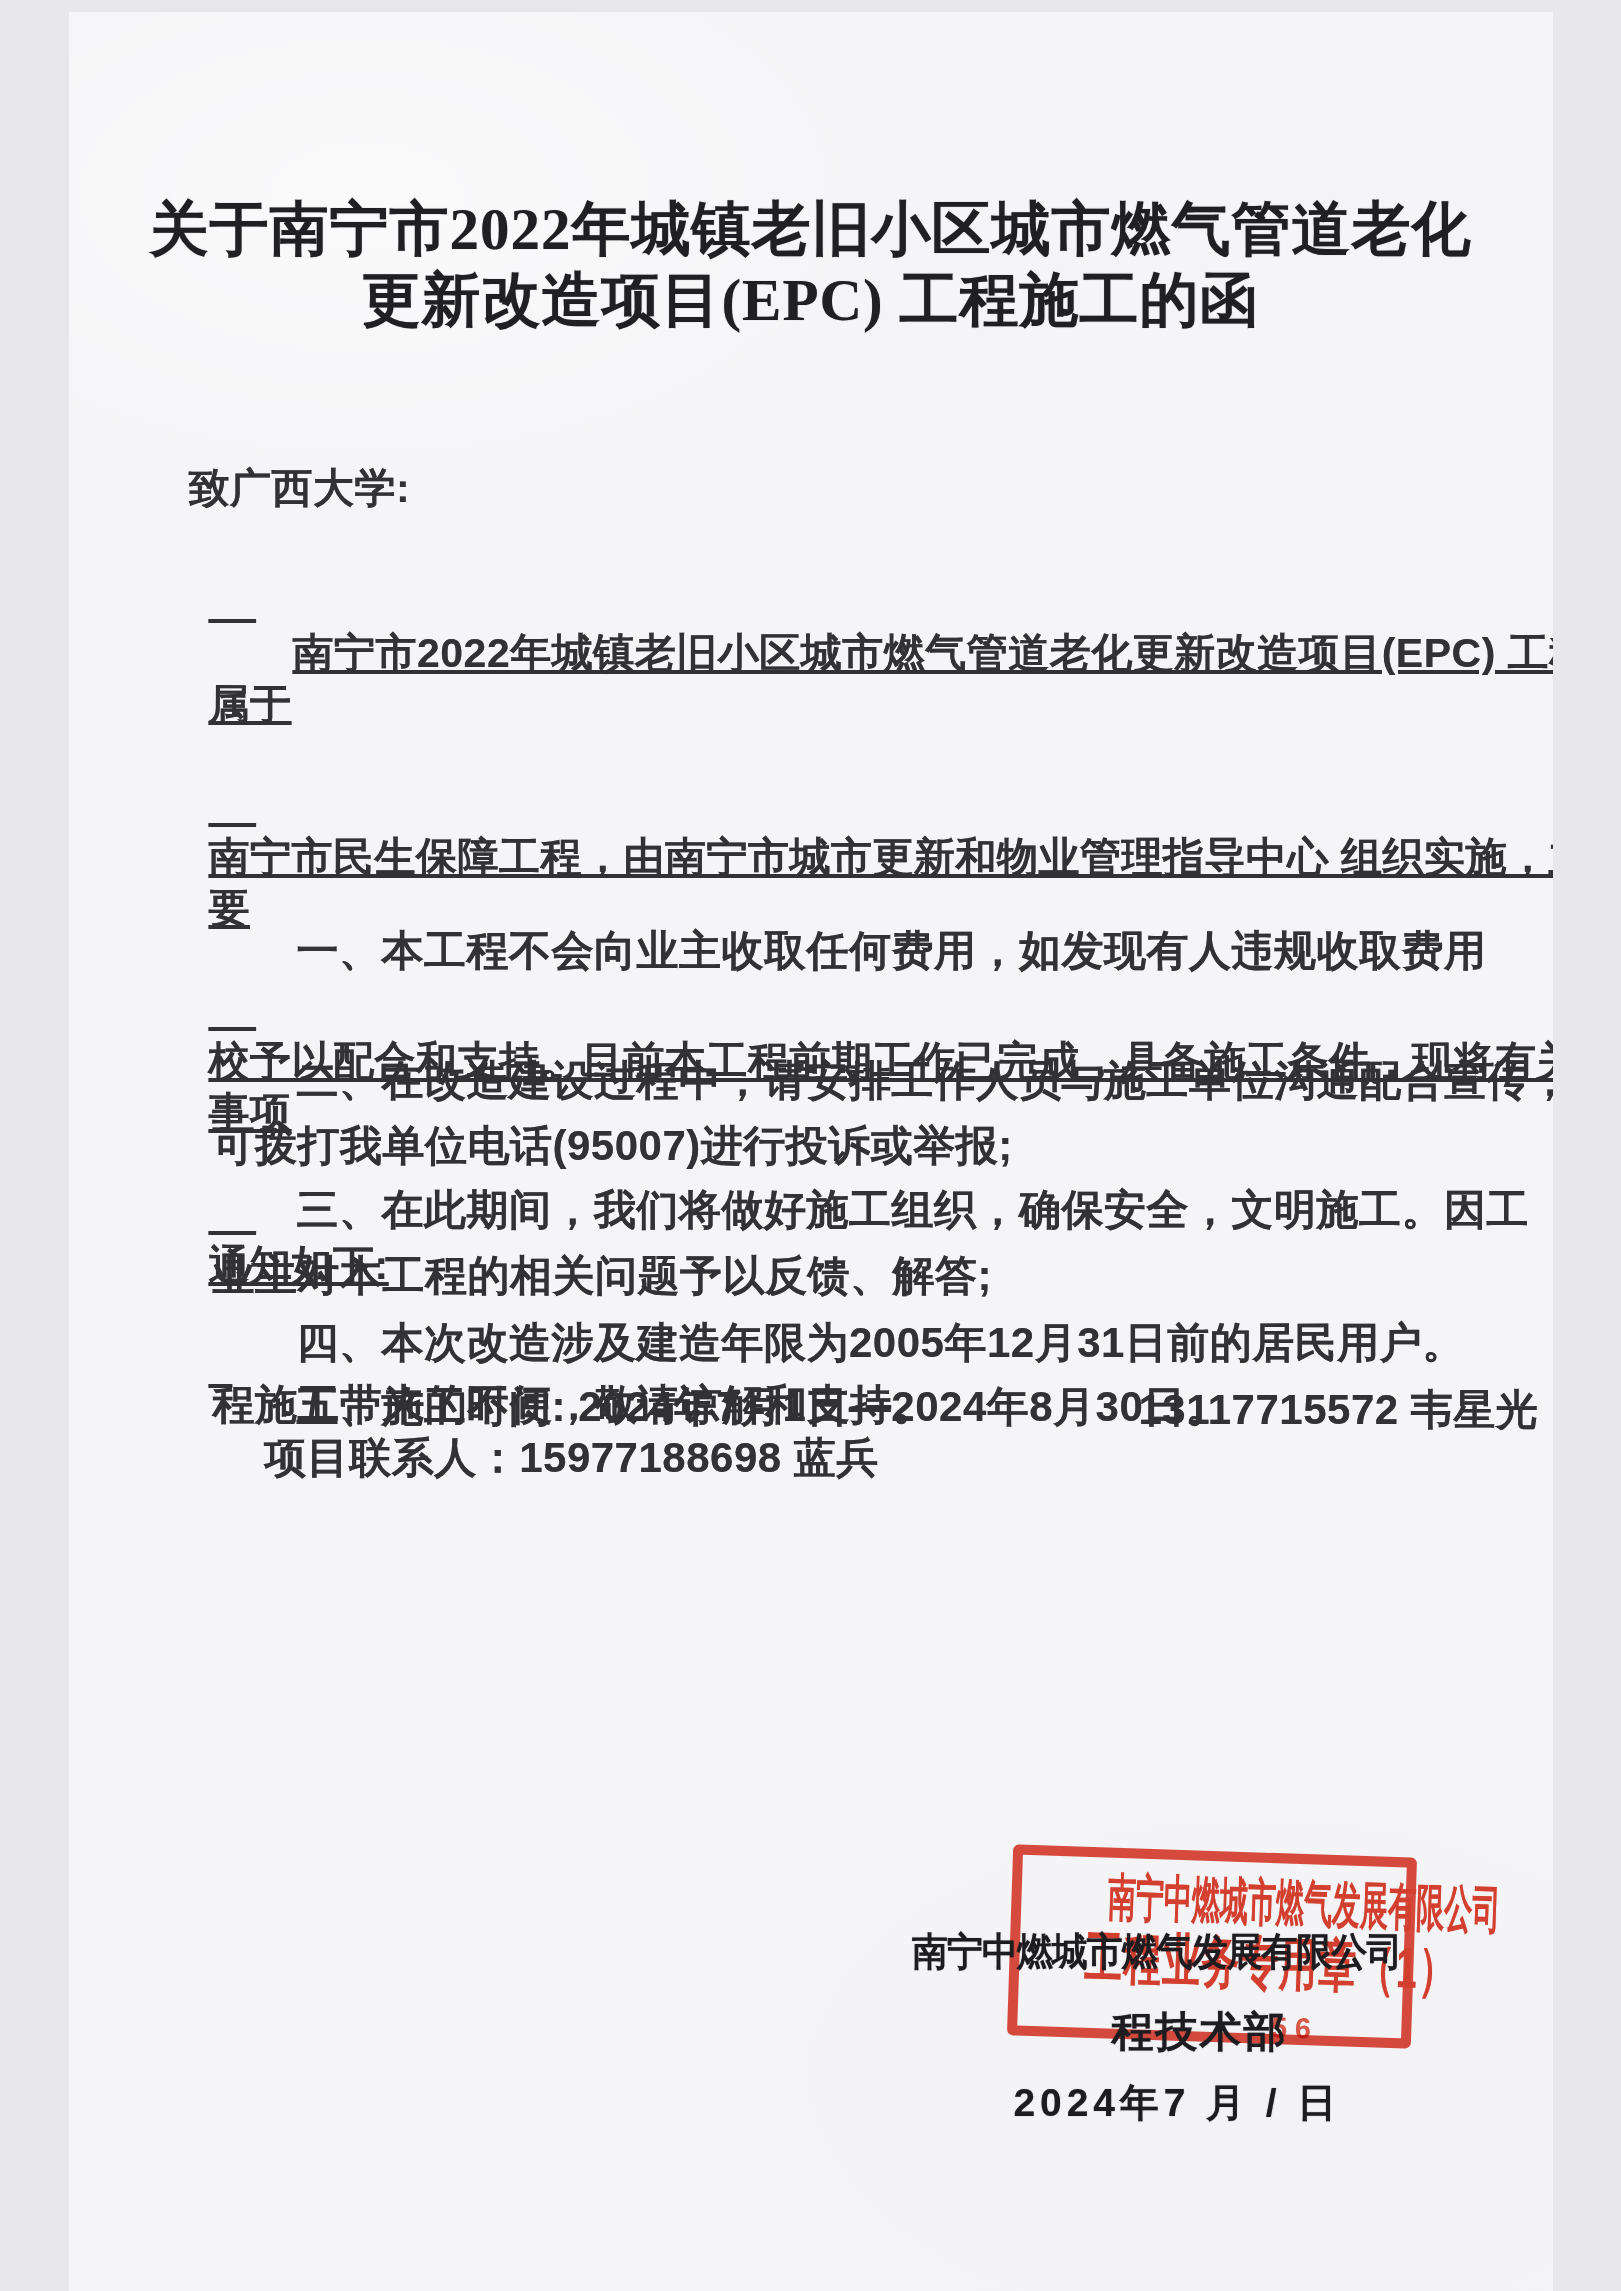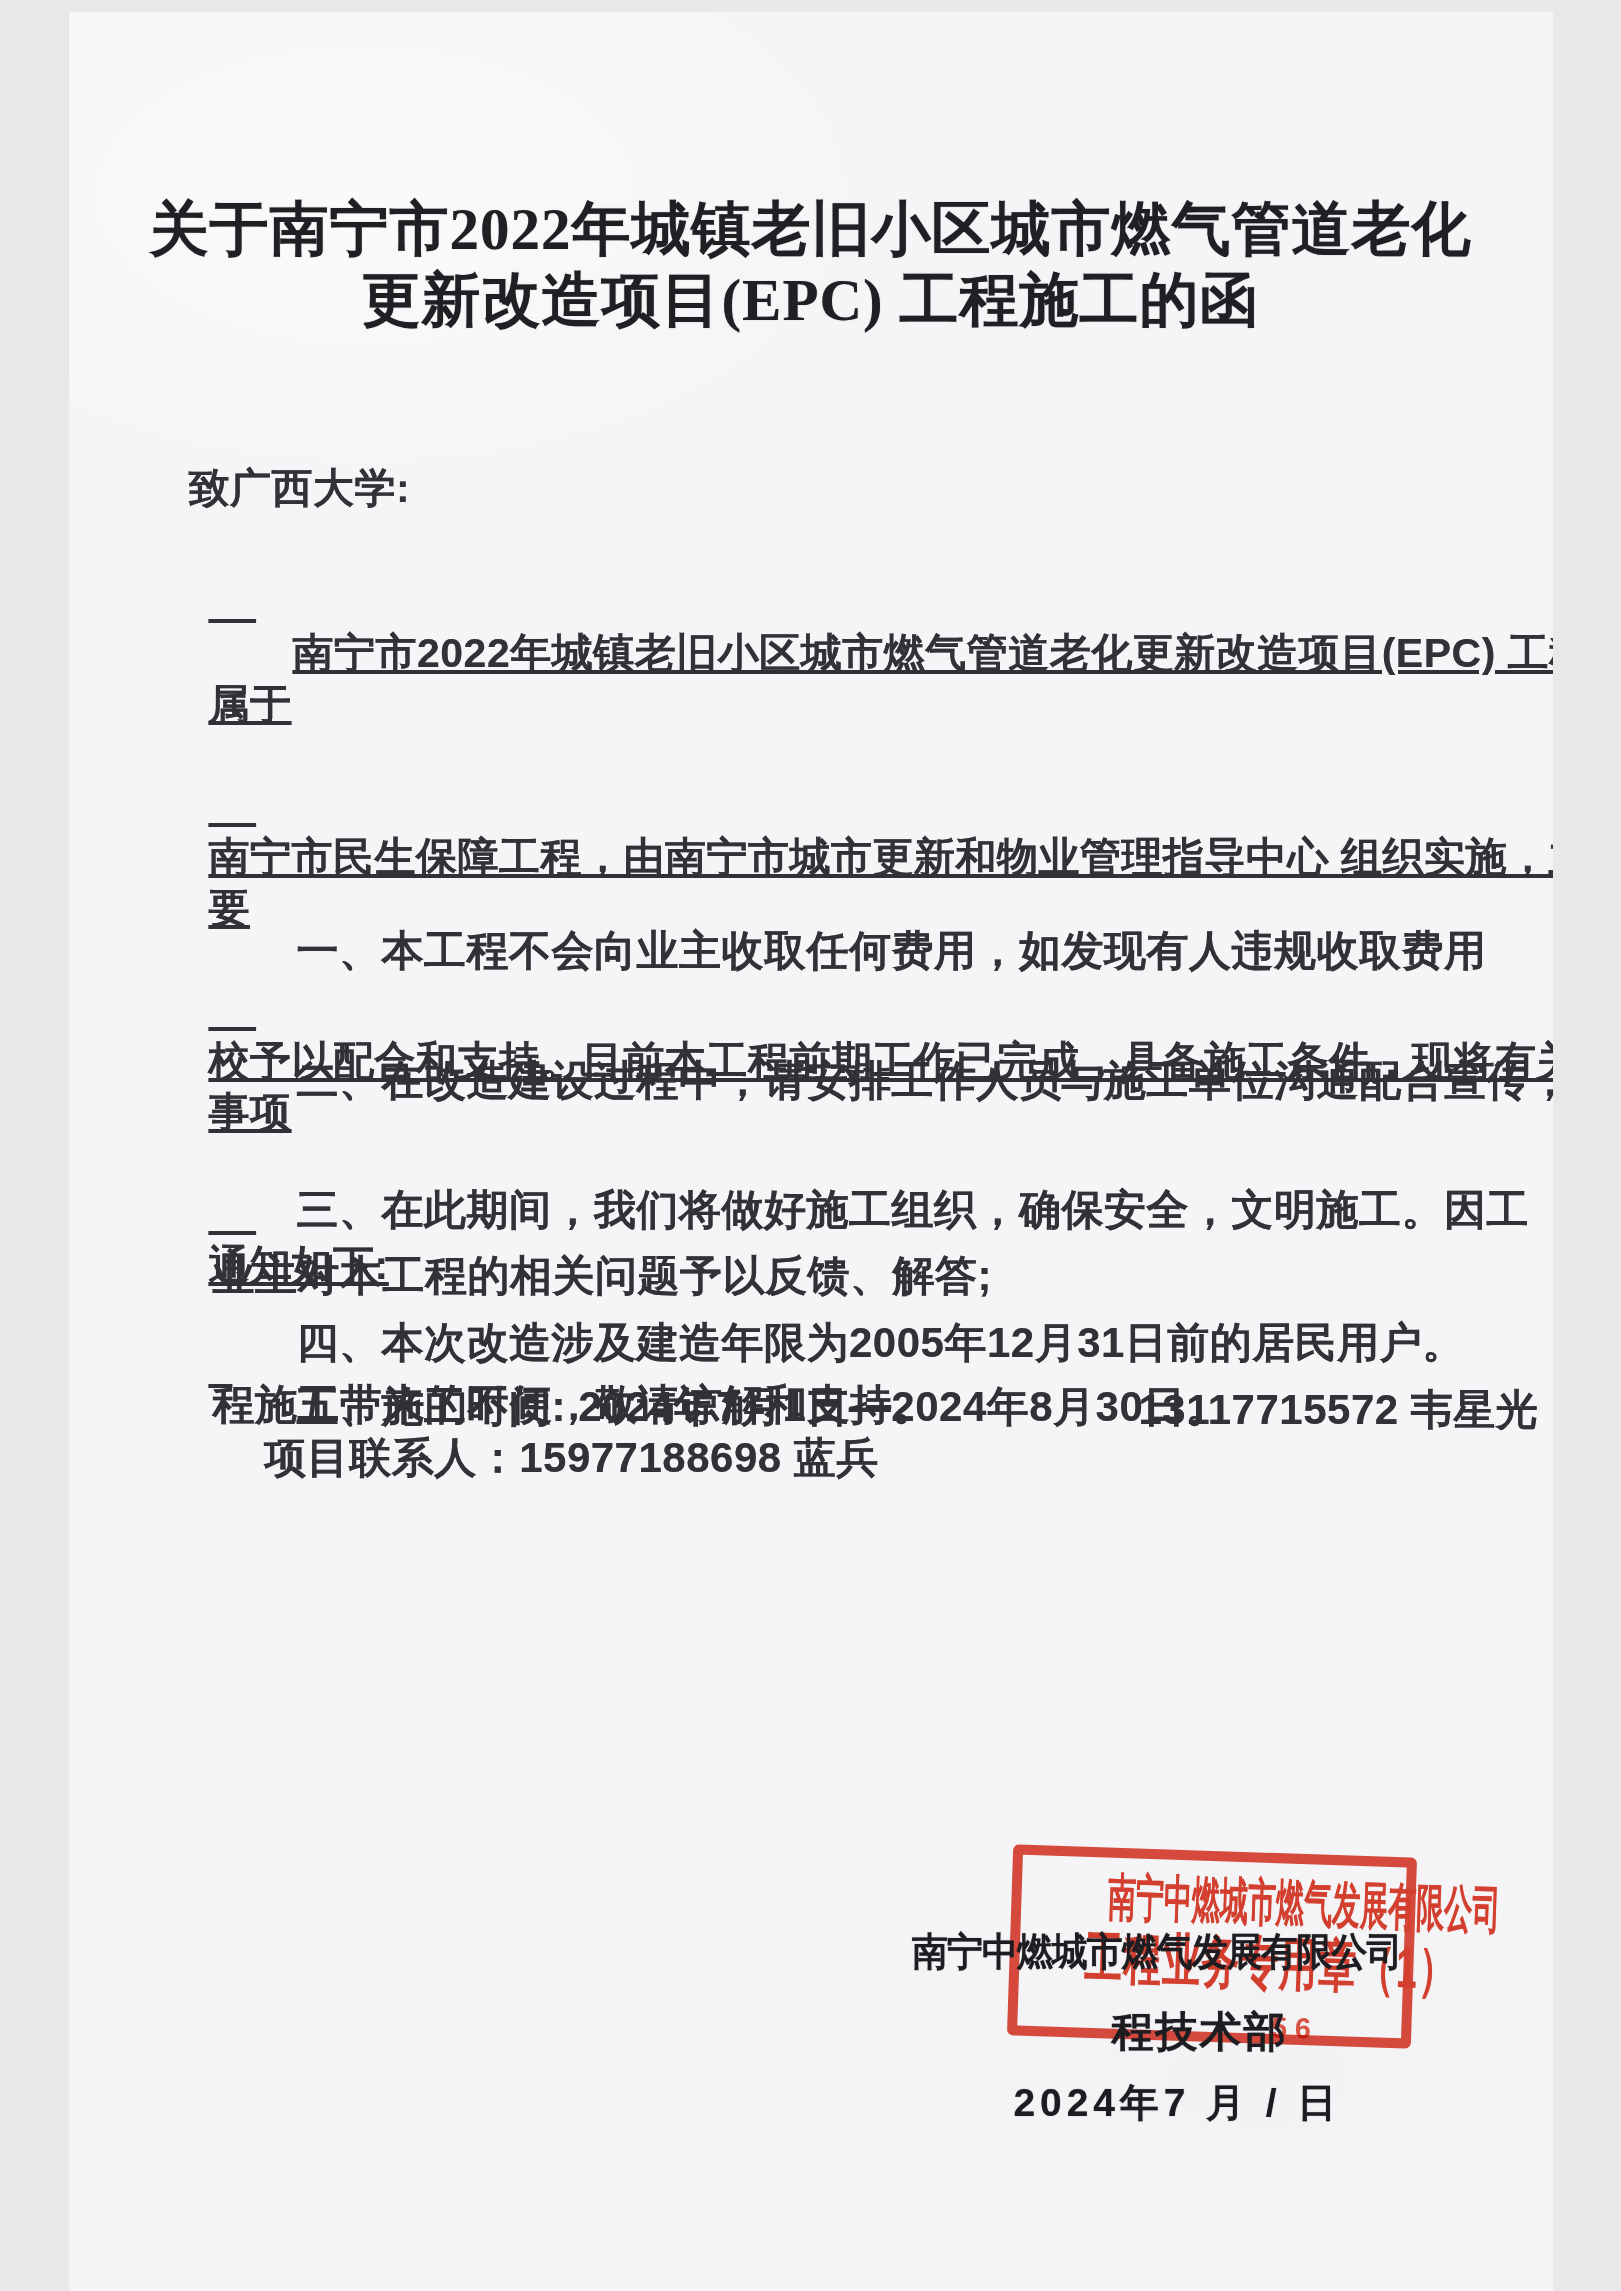--- a/index.html
+++ b/index.html
@@ -106,20 +106,21 @@
 
   <div class="bodytext intro">
     <div class="line indent-first">南宁市2022年城镇老旧小区城市燃气管道老化更新改造项目(EPC) 工程属于</div>
     <div class="line">南宁市民生保障工程，由南宁市城市更新和物业管理指导中心 组织实施，主要</div>
     <div class="line">校予以配合和支持。目前本工程前期工作已完成，具备施工条件，现将有关事项</div>
     <div class="line">通知如下:</div>
   </div>
 
   <div class="bodytext item item1">
     <div class="line indent-first">一、本工程不会向业主收取任何费用，如发现有人违规收取费用</div>
+    <div class="line">可拨打我单位电话(95007)进行投诉或举报;</div>
   </div>
 
   <div class="bodytext item item2">
     <div class="line indent-first">二、在改造建设过程中，请安排工作人员与施工单位沟通配合宣传，</div>
     <div class="line">业主对本工程的相关问题予以反馈、解答;</div>
   </div>
 
   <div class="bodytext item item3">
     <div class="line indent-first">三、在此期间，我们将做好施工组织，确保安全，文明施工。因工</div>
     <div class="line">程施工带来的不便，敬请谅解和支持。</div>

